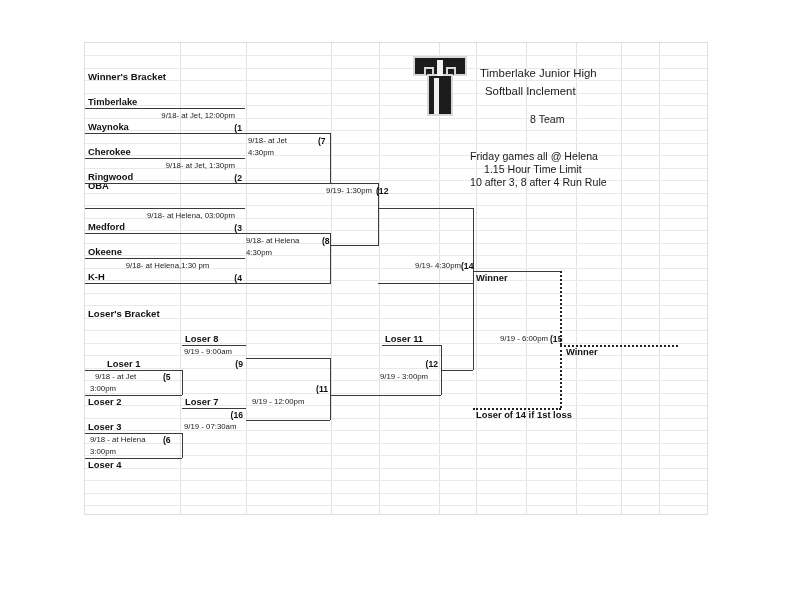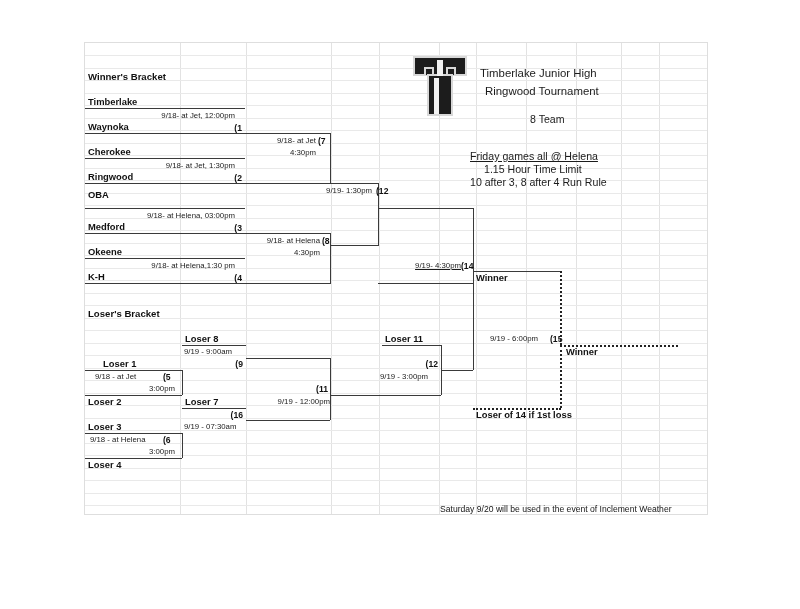--- a/index.html
+++ b/index.html
@@ -67,21 +67,21 @@
   }
   .game {
     font-size: 7.8px;
     color: #1a1a1a;
   }
   .gnum {
     font-weight: bold;
     font-size: 8.6px;
   }
   .r { text-align: right; }
-  .c { text-align: right; }
+  .c { text-align: left; }
 
   
   .hline {
     position: absolute;
     height: 0;
     border-top: 1.6px solid #3a3a3a;
   }
   .vline {
     position: absolute;
     width: 0;
@@ -191,33 +191,33 @@
         <rect x="38" y="19" width="6" height="6" fill="#1c1c1c"></rect>
         <rect x="17" y="24" width="26" height="42" fill="#d8d8d8"></rect>
         <rect x="19" y="26" width="22" height="38" fill="#1c1c1c"></rect>
         <rect x="24" y="28" width="5" height="36" fill="#f2f2f2"></rect>
         <rect x="27" y="10" width="6" height="16" fill="#f2f2f2"></rect>
       </g>
     </svg>
   </div>
 
   <div class="hdr hdr-title" style="left:480px; top:67px;">Timberlake Junior High</div>
-  <div class="hdr hdr-title" style="left:485px; top:85px;">Ringwood Tournament</div>
+  <div class="hdr hdr-title" style="left:485px; top:85px;">Softball Inclement</div>
   <div class="hdr" style="left:530px; top:113px;">8 Team</div>
-  <div class="hdr" style="left:470px; top:150px;text-decoration:underline;">Friday games all @ Helena</div>
+  <div class="hdr" style="left:470px; top:150px;">Friday games all @ Helena</div>
   <div class="hdr" style="left:484px; top:163px;">1.15 Hour Time Limit</div>
   <div class="hdr" style="left:470px; top:176px;">10 after 3, 8 after 4 Run Rule</div>
 
   <div class="cell sect" style="left:88px; top:71px;">Winner's Bracket</div>
 
   <div class="cell team" style="left:88px; top:96px;">Timberlake</div>
   <div class="cell team" style="left:88px; top:121px;">Waynoka</div>
   <div class="cell team" style="left:88px; top:146px;">Cherokee</div>
   <div class="cell team" style="left:88px; top:171px;">Ringwood</div>
-  <div class="cell team" style="left:88px; top:189px;">OBA</div>
+  <div class="cell team" style="left:88px; top:180px;">OBA</div>
   <div class="cell team" style="left:88px; top:221px;">Medford</div>
   <div class="cell team" style="left:88px; top:246px;">Okeene</div>
   <div class="cell team" style="left:88px; top:271px;">K-H</div>
 
   <div class="hline" style="left:85px; top:108px; width:160px;"></div>
   <div class="hline" style="left:85px; top:133px; width:160px;"></div>
   <div class="hline" style="left:85px; top:158px; width:160px;"></div>
   <div class="hline" style="left:85px; top:183px; width:160px;"></div>
   <div class="hline" style="left:85px; top:208px; width:160px;"></div>
   <div class="hline" style="left:85px; top:233px; width:160px;"></div>
@@ -226,21 +226,21 @@
 
   <div class="cell game r" style="left:105px; top:110px; width:130px;">9/18- at Jet, 12:00pm</div>
   <div class="cell gnum r" style="left:180px; top:122px; width:62px;">(1</div>
 
   <div class="cell game r" style="left:105px; top:160px; width:130px;">9/18- at Jet, 1:30pm</div>
   <div class="cell gnum r" style="left:180px; top:172px; width:62px;">(2</div>
 
   <div class="cell game r" style="left:100px; top:210px; width:135px;">9/18-  at Helena, 03:00pm</div>
   <div class="cell gnum r" style="left:180px; top:222px; width:62px;">(3</div>
 
-  <div class="cell game r" style="left:100px; top:260px; width:135px;">9/18- at Helena,1:30 pm</div>
+  <div class="cell game r" style="left:100px; top:260px; width:135px;text-align:center;">9/18- at Helena,1:30 pm</div>
   <div class="cell gnum r" style="left:180px; top:272px; width:62px;">(4</div>
 
   <div class="hline" style="left:245px; top:133px; width:85px;"></div>
   <div class="hline" style="left:245px; top:183px; width:85px;"></div>
   <div class="vline" style="left:330px; top:133px; height:51px;"></div>
   <div class="cell game c" style="left:248px; top:135px; width:68px;">9/18- at Jet</div>
   <div class="cell gnum" style="left:318px; top:135px;">(7</div>
   <div class="cell game c" style="left:248px; top:147px; width:68px;">4:30pm</div>
 
   <div class="hline" style="left:245px; top:233px; width:85px;"></div>
@@ -252,34 +252,34 @@
 
   <div class="hline" style="left:330px; top:183px; width:48px;"></div>
   <div class="hline" style="left:330px; top:245px; width:48px;"></div>
   <div class="vline" style="left:378px; top:183px; height:63px;"></div>
   <div class="cell game r" style="left:300px; top:185px; width:72px;">9/19- 1:30pm</div>
   <div class="cell gnum" style="left:376px; top:185px;">(12</div>
 
   <div class="hline" style="left:378px; top:208px; width:95px;"></div>
   <div class="hline" style="left:378px; top:283px; width:95px;"></div>
   <div class="vline" style="left:473px; top:208px; height:76px;"></div>
-  <div class="cell game r" style="left:385px; top:260px; width:76px;text-decoration:underline;">9/19- 4:30pm</div>
+  <div class="cell game r" style="left:385px; top:260px; width:76px;">9/19- 4:30pm</div>
   <div class="cell gnum" style="left:461px; top:260px;">(14</div>
 
   <div class="hline" style="left:473px; top:271px; width:87px;"></div>
   <div class="cell team" style="left:476px; top:272px;">Winner</div>
 
   <div class="cell sect" style="left:88px; top:308px;">Loser's Bracket</div>
 
   <div class="cell team" style="left:185px; top:333px;">Loser 8</div>
   <div class="hline" style="left:182px; top:345px; width:64px;"></div>
   <div class="cell game" style="left:184px; top:346px;">9/19 - 9:00am</div>
   <div class="cell gnum r" style="left:185px; top:358px; width:58px;">(9</div>
 
-  <div class="cell team" style="left:103px; top:358px;">Loser 1</div>
+  <div class="cell team" style="left:84px; top:358px;padding-left:23px;">Loser 1</div>
   <div class="hline" style="left:85px; top:370px; width:97px;"></div>
   <div class="cell game" style="left:95px; top:371px;">9/18 - at Jet</div>
   <div class="cell gnum" style="left:163px; top:371px;">(5</div>
   <div class="cell game c" style="left:90px; top:383px; width:85px;">3:00pm</div>
   <div class="hline" style="left:85px; top:395px; width:97px;"></div>
   <div class="cell team" style="left:88px; top:396px;">Loser 2</div>
 
   <div class="vline" style="left:182px; top:370px; height:25px;"></div>
 
   <div class="cell team" style="left:185px; top:396px;">Loser 7</div>
@@ -306,25 +306,24 @@
   <div class="hline" style="left:382px; top:345px; width:59px;"></div>
   <div class="cell gnum r" style="left:382px; top:358px; width:56px;">(12</div>
   <div class="cell game" style="left:380px; top:371px;">9/19 - 3:00pm</div>
 
   <div class="hline" style="left:330px; top:395px; width:111px;"></div>
   <div class="vline" style="left:441px; top:345px; height:50px;"></div>
 
   <div class="hline" style="left:441px; top:370px; width:32px;"></div>
   <div class="vline" style="left:473px; top:271px; height:99px;"></div>
 
-  <div class="cell game r" style="left:480px; top:333px; width:68px;text-align:center;">9/19 - 6:00pm</div>
+  <div class="cell game r" style="left:480px; top:333px; width:68px;">9/19 - 6:00pm</div>
   <div class="cell gnum" style="left:550px; top:333px;">(15</div>
 
   <div class="dvline" style="left:560px; top:271px; height:74px;"></div>
   <div class="dhline" style="left:560px; top:345px; width:118px;"></div>
   <div class="cell team" style="left:566px; top:346px;">Winner</div>
   <div class="dvline" style="left:560px; top:345px; height:63px;"></div>
   <div class="dhline" style="left:473px; top:408px; width:88px;"></div>
   <div class="cell team" style="left:476px; top:409px;">Loser of 14 if 1st loss</div>
 
-  <div class="foot" style="left:440px; top:504px;">Saturday 9/20 will be used in the event of Inclement Weather</div>
 
 </div>
 
 </body></html>

